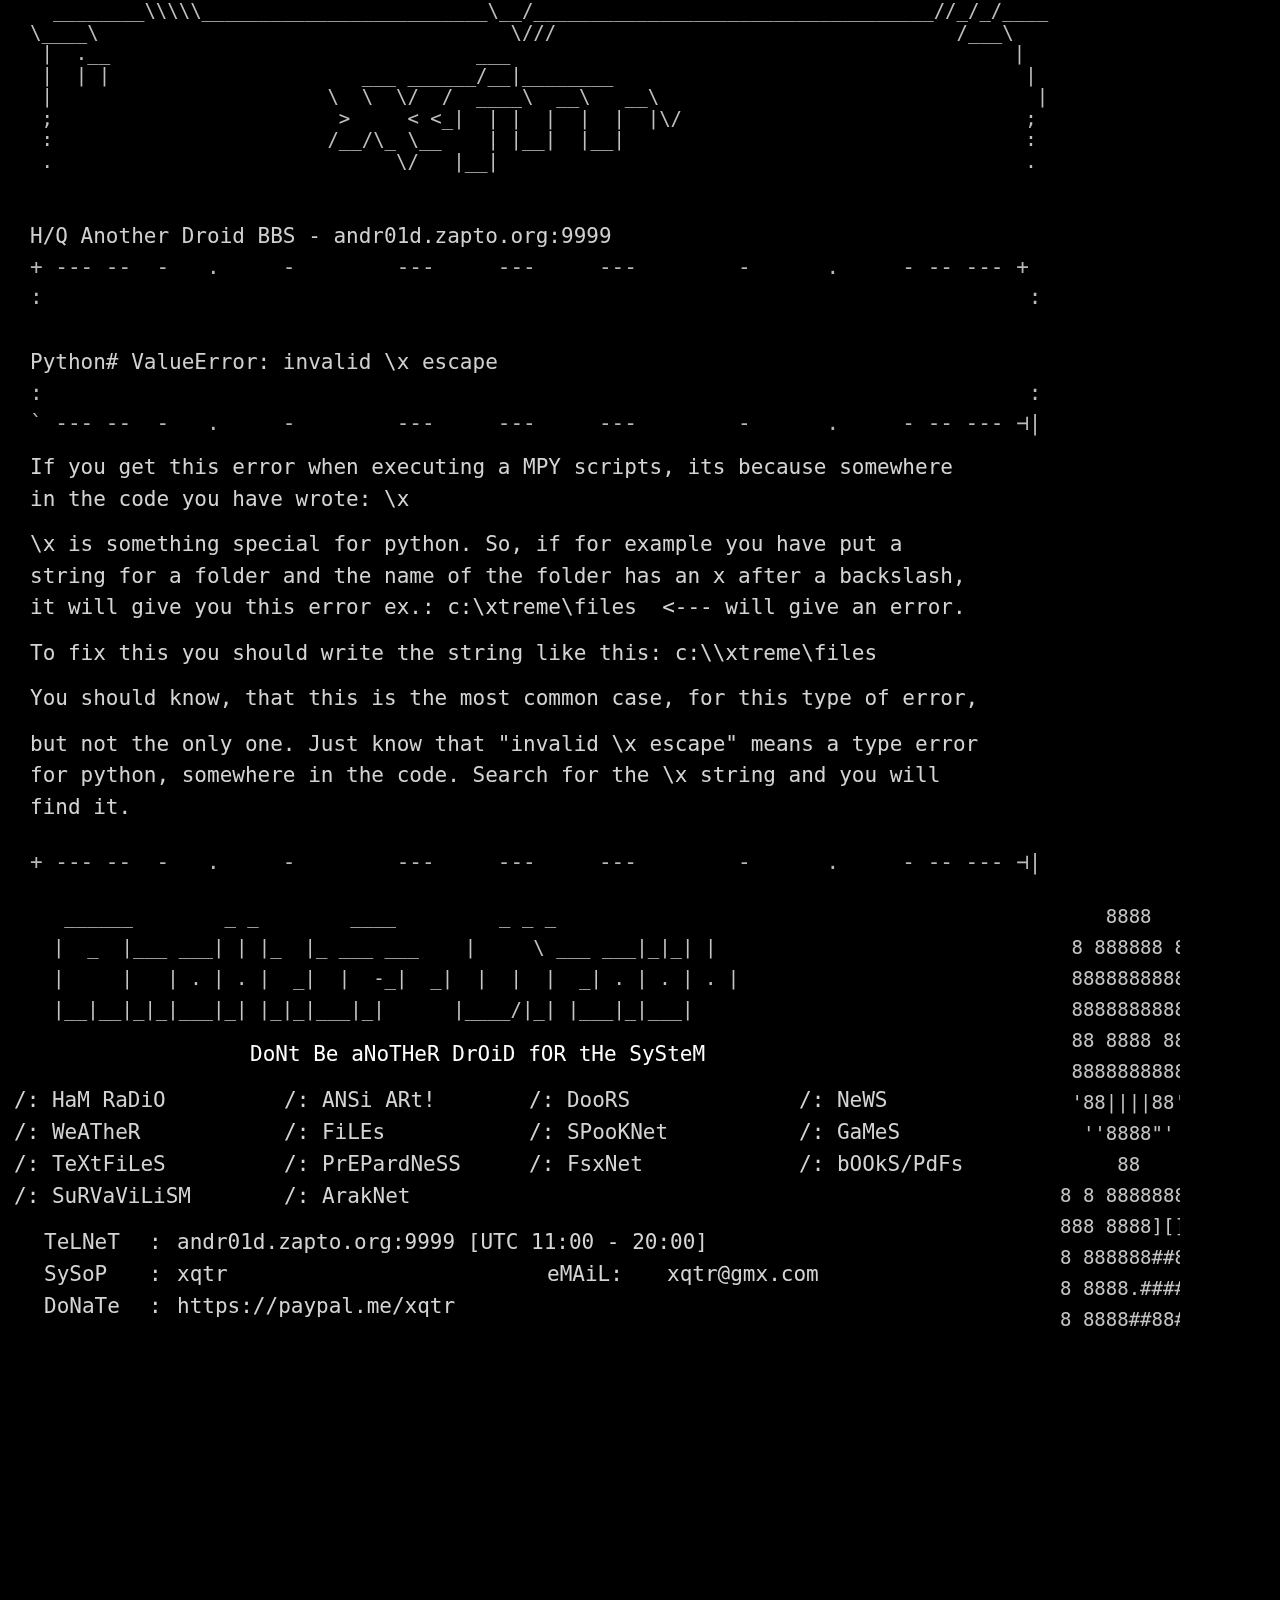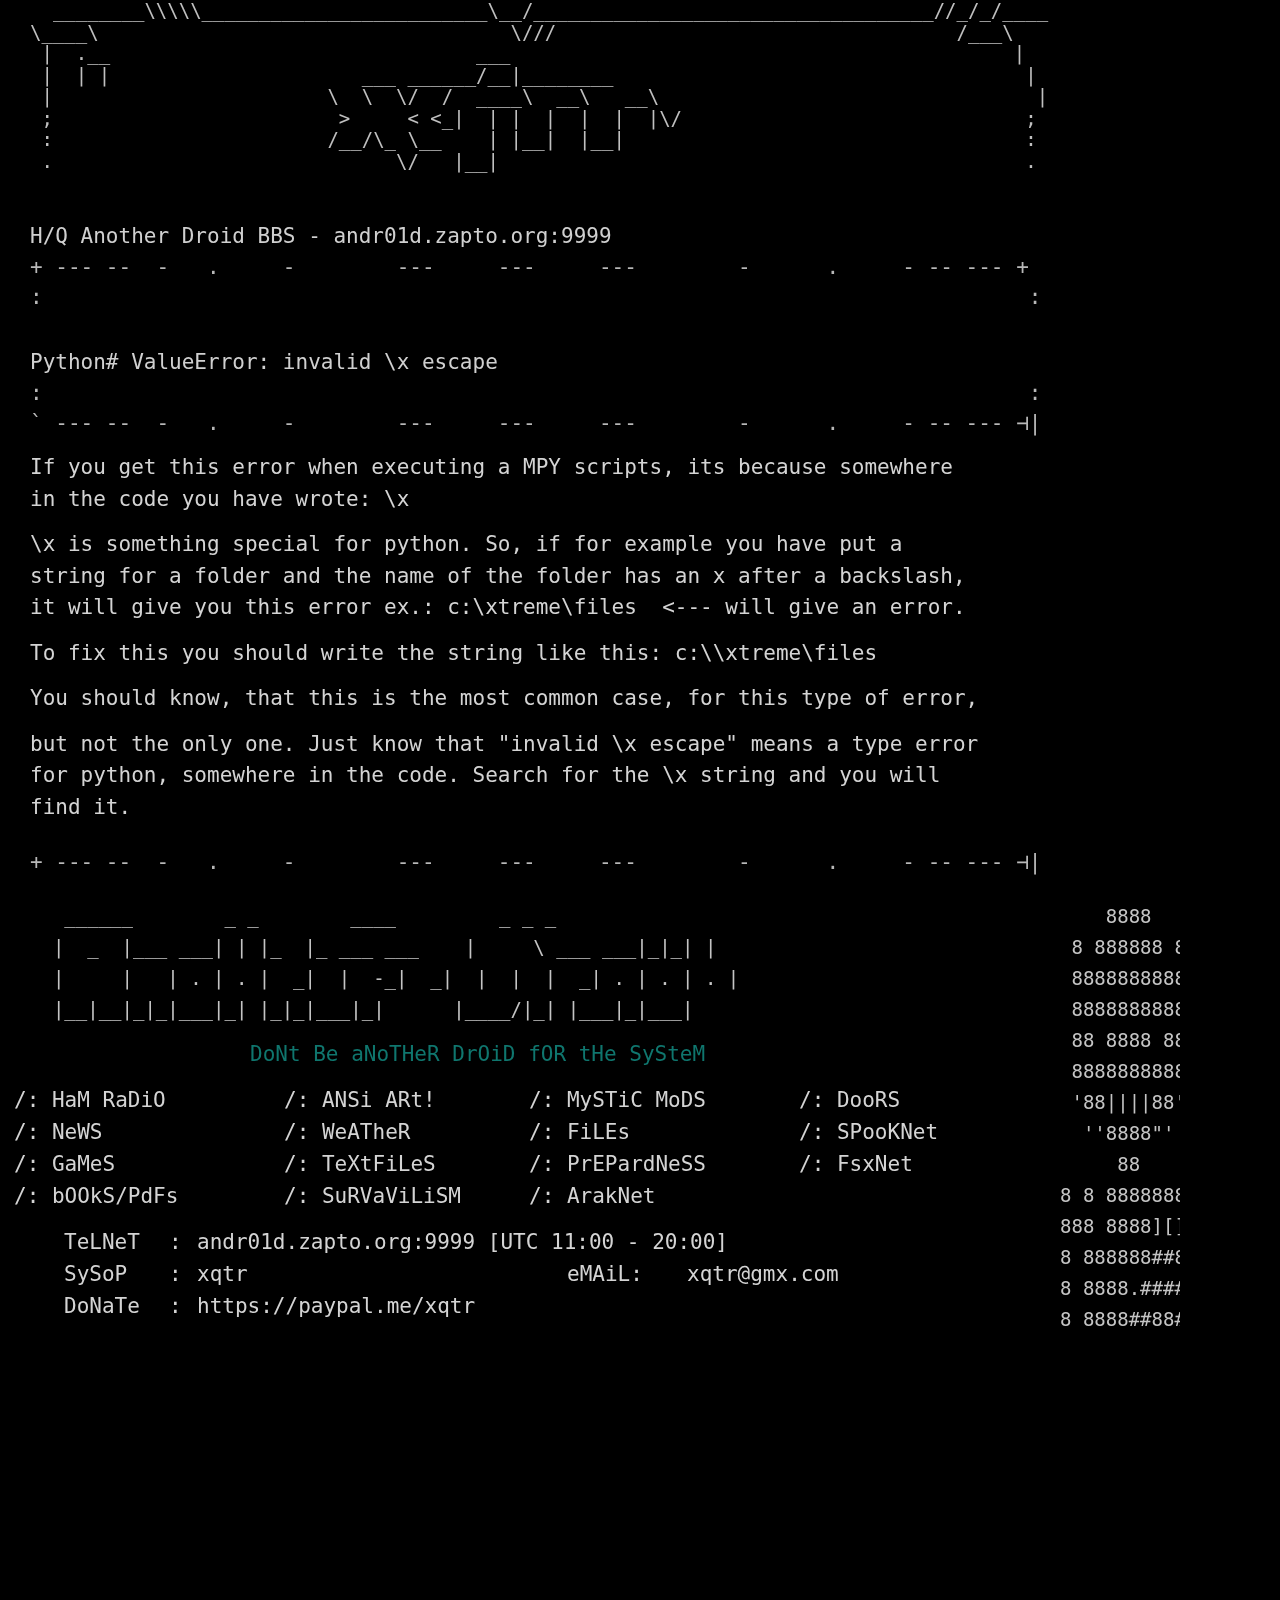--- a/index.html
+++ b/index.html
@@ -60,21 +60,21 @@
   .spacer-md { height: 24px; }
   .footer-ascii {
     font-size: 19px;
     line-height: 31px;
     color: #c4c4c4;
     padding-left: 30px;
   }
   .tagline {
     font-size: 21px;
     line-height: 31px;
-    color: #0f766e;
+    color: #ffffff;
     padding-left: 30px;
   }
   .menu-rows {
     font-size: 21px;
     line-height: 32px;
     color: #d4d4d4;
     padding-left: 0px;
   }
   .contact {
     font-size: 21px;
@@ -153,42 +153,41 @@
 
     <div class="spacer-sm"></div>
     <pre class="tagline" style="padding-left:250px;">DoNt Be aNoTHeR DrOiD fOR tHe SySteM</pre>
 
     <div class="spacer-sm"></div>
 
     <div class="menu-rows">
       <div style="display:grid; grid-template-columns: 270px 245px 270px 215px; padding-left:14px;">
         <div>/: HaM RaDiO</div>
         <div>/: ANSi ARt!</div>
-        <div>/: MySTiC MoDS</div>
         <div>/: DooRS</div>
 
         <div>/: NeWS</div>
         <div>/: WeATheR</div>
         <div>/: FiLEs</div>
         <div>/: SPooKNet</div>
 
         <div>/: GaMeS</div>
         <div>/: TeXtFiLeS</div>
         <div>/: PrEPardNeSS</div>
         <div>/: FsxNet</div>
 
         <div>/: bOOkS/PdFs</div>
         <div>/: SuRVaViLiSM</div>
         <div>/: ArakNet</div>
       </div>
     </div>
 
     <div class="spacer-sm"></div>
 
-    <div class="contact" style="padding-left:64px;">
+    <div class="contact" style="padding-left:44px;">
       <div style="display:flex;">
         <span style="width:105px;">TeLNeT</span>
         <span style="width:28px;">:</span>
         <span>andr01d.zapto.org:9999 [UTC 11:00 - 20:00]</span>
       </div>
       <div style="display:flex;">
         <span style="width:105px;">SySoP</span>
         <span style="width:28px;">:</span>
         <span style="width:370px;">xqtr</span>
         <span style="width:120px;">eMAiL:</span>

